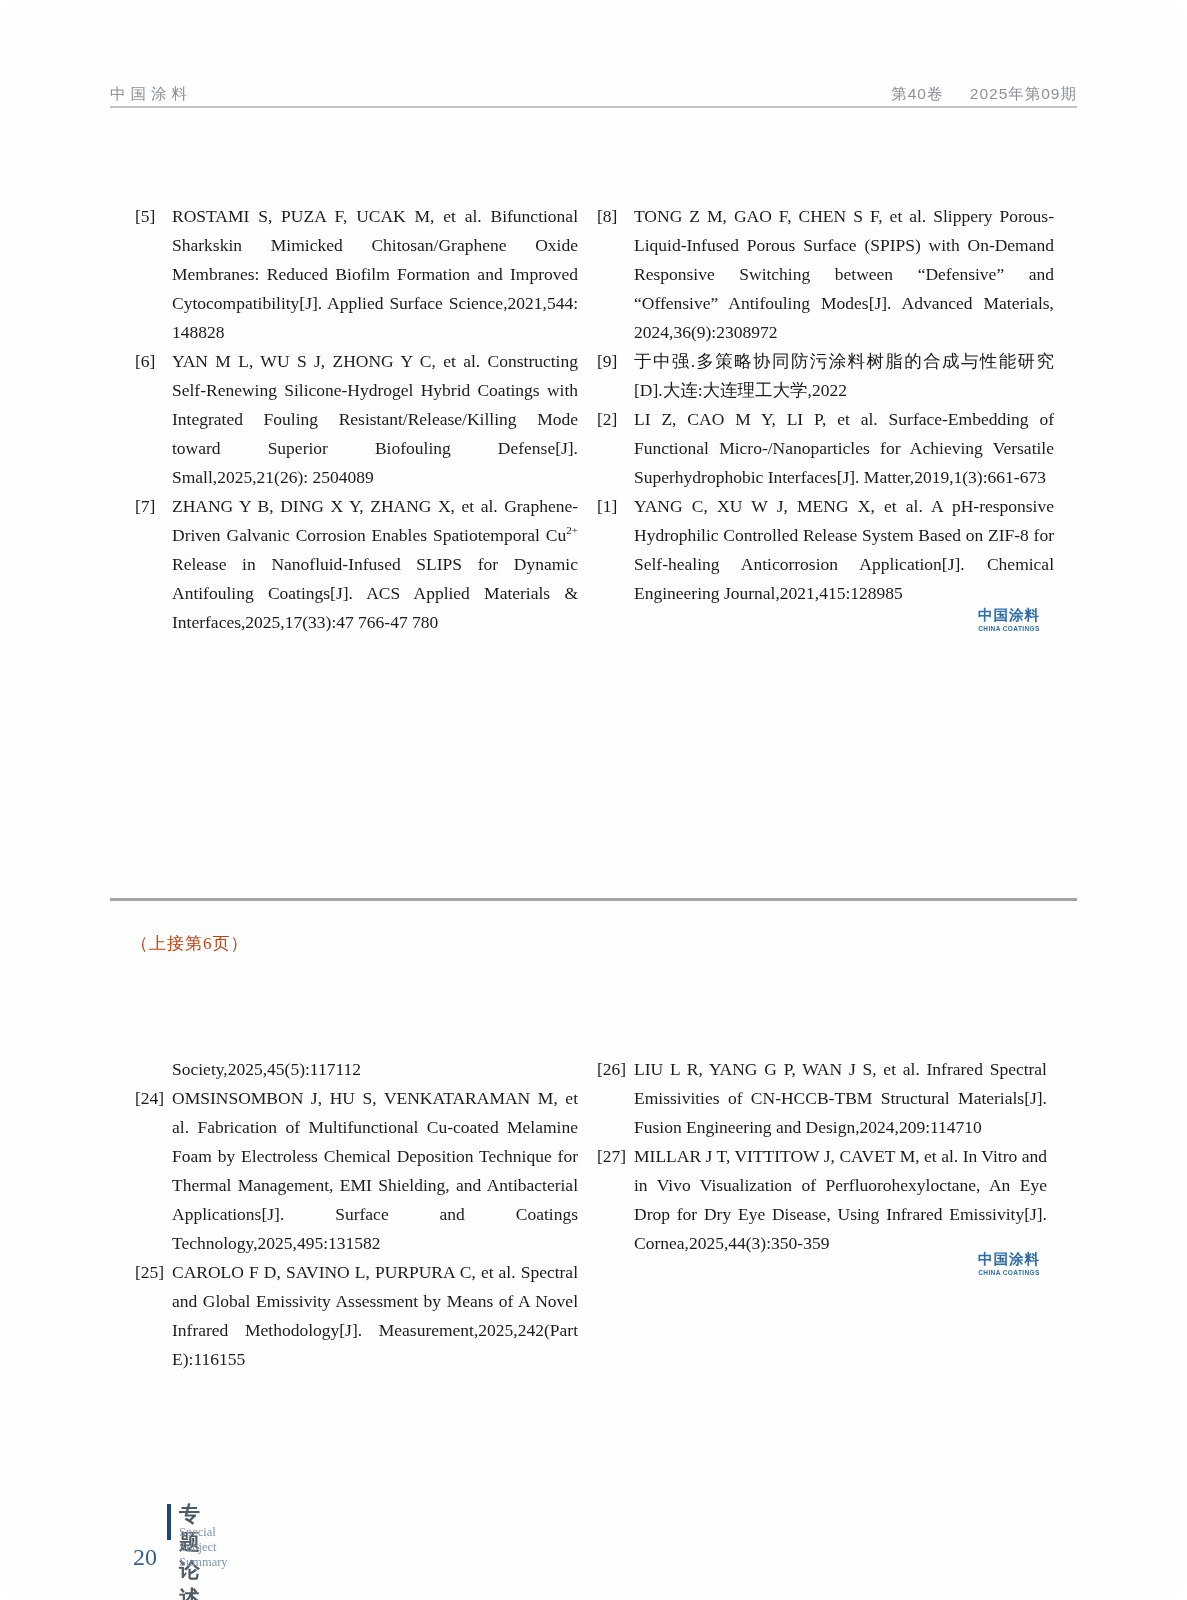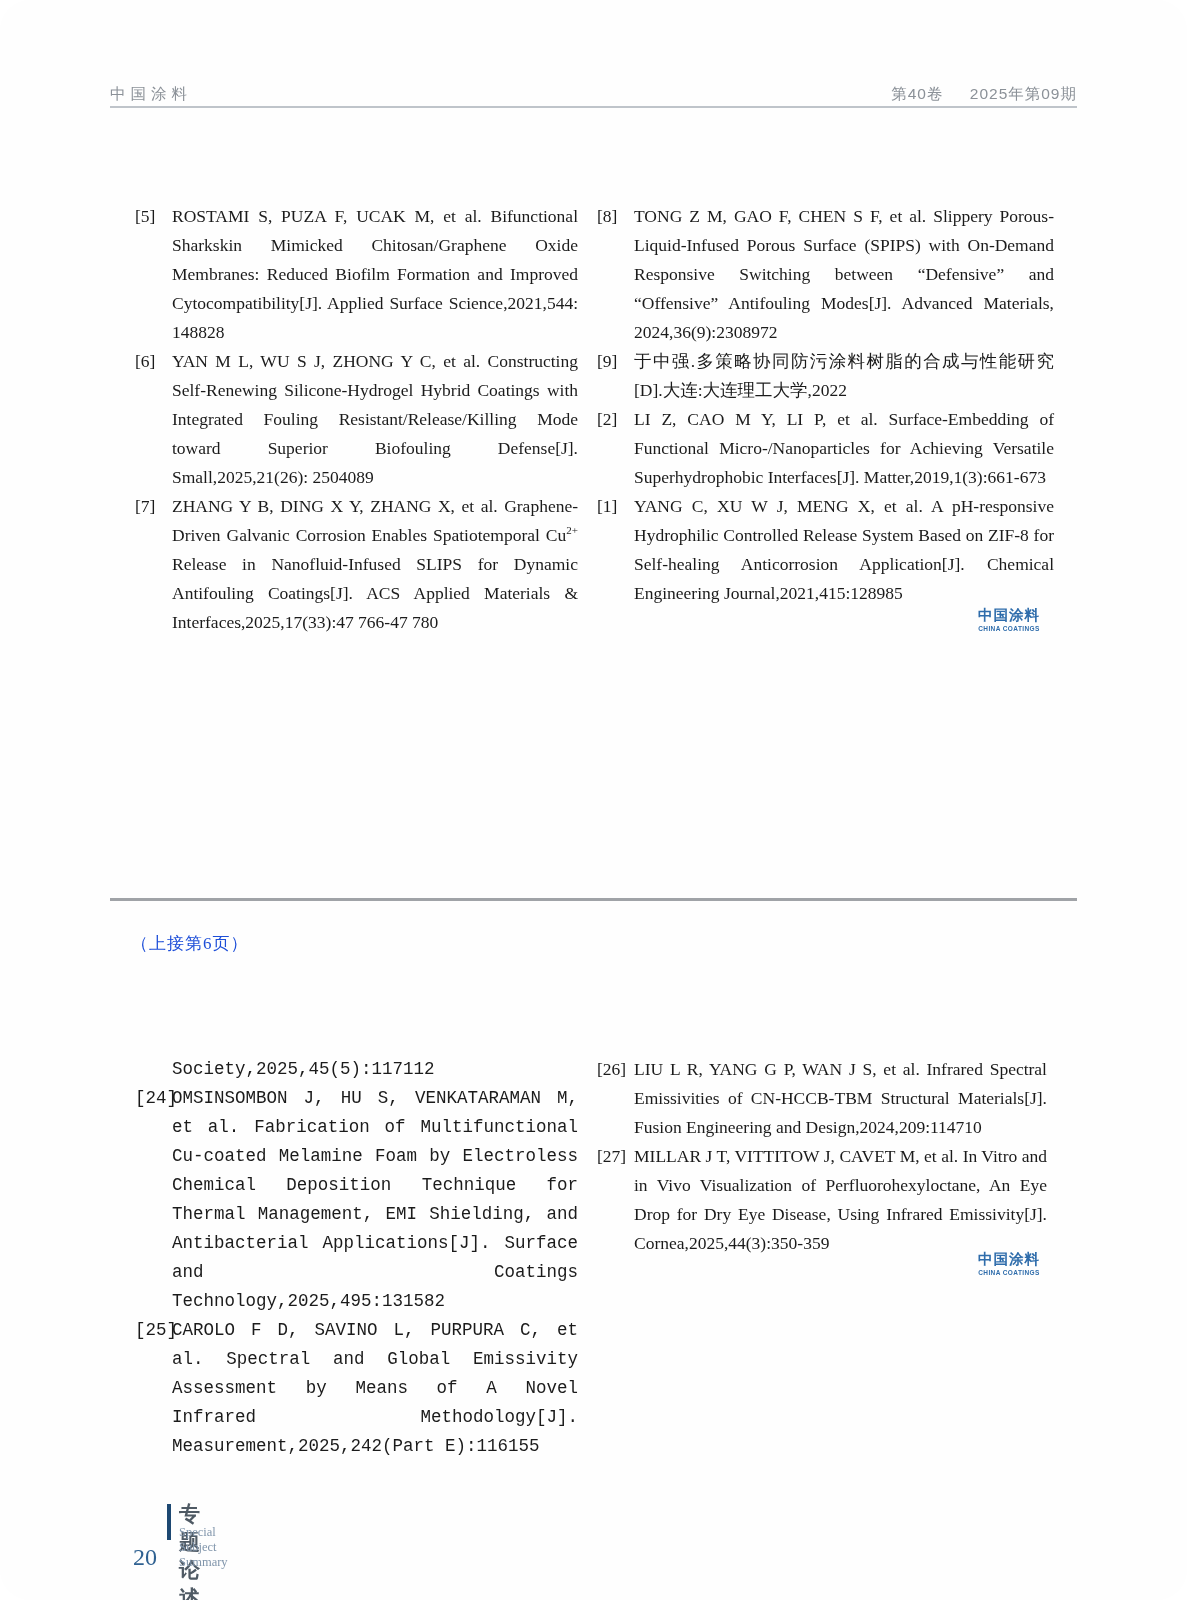--- a/index.html
+++ b/index.html
@@ -29,35 +29,35 @@
   }
 
   
   .ref-col {
     position: absolute;
     font-size: 17.5px; line-height: 29px;
     text-align: justify;
   }
   .col-top-left    { left: 135px; top: 202px;  width: 443px; }
   .col-top-right   { left: 597px; top: 202px;  width: 457px; }
-  .col-bot-left    { left: 135px; top: 1055px; width: 443px; font-family: Liberation Mono, monospace; }
+  .col-bot-left    { left: 135px; top: 1055px; width: 443px; }
   .col-bot-right   { left: 597px; top: 1055px; width: 450px; }
 
   .ref { position: relative; padding-left: 37px; }
   .ref-num { position: absolute; left: 0; top: 0; }
   .ref-text sup { font-size: 11px; line-height: 0; vertical-align: super; }
 
   
   .section-divider {
     position: absolute; left: 110px; right: 110px; top: 898px;
     border-top: 3px solid #a0a3a7;
   }
   .continuation-note {
     position: absolute; left: 131px; top: 932px;
-    font-size: 17px; color: #1d4ed8; letter-spacing: 1px;
+    font-size: 17px; color: #c2410c; letter-spacing: 1px;
   }
 
   
   .logo {
     position: absolute; width: 78px; text-align: center;
     font-family: "Liberation Sans", "DejaVu Sans", sans-serif;
     color: #2e6cab; line-height: 1.1;
   }
   .logo-top   { left: 970px; top: 608px; }
   .logo-bottom{ left: 970px; top: 1252px; }

